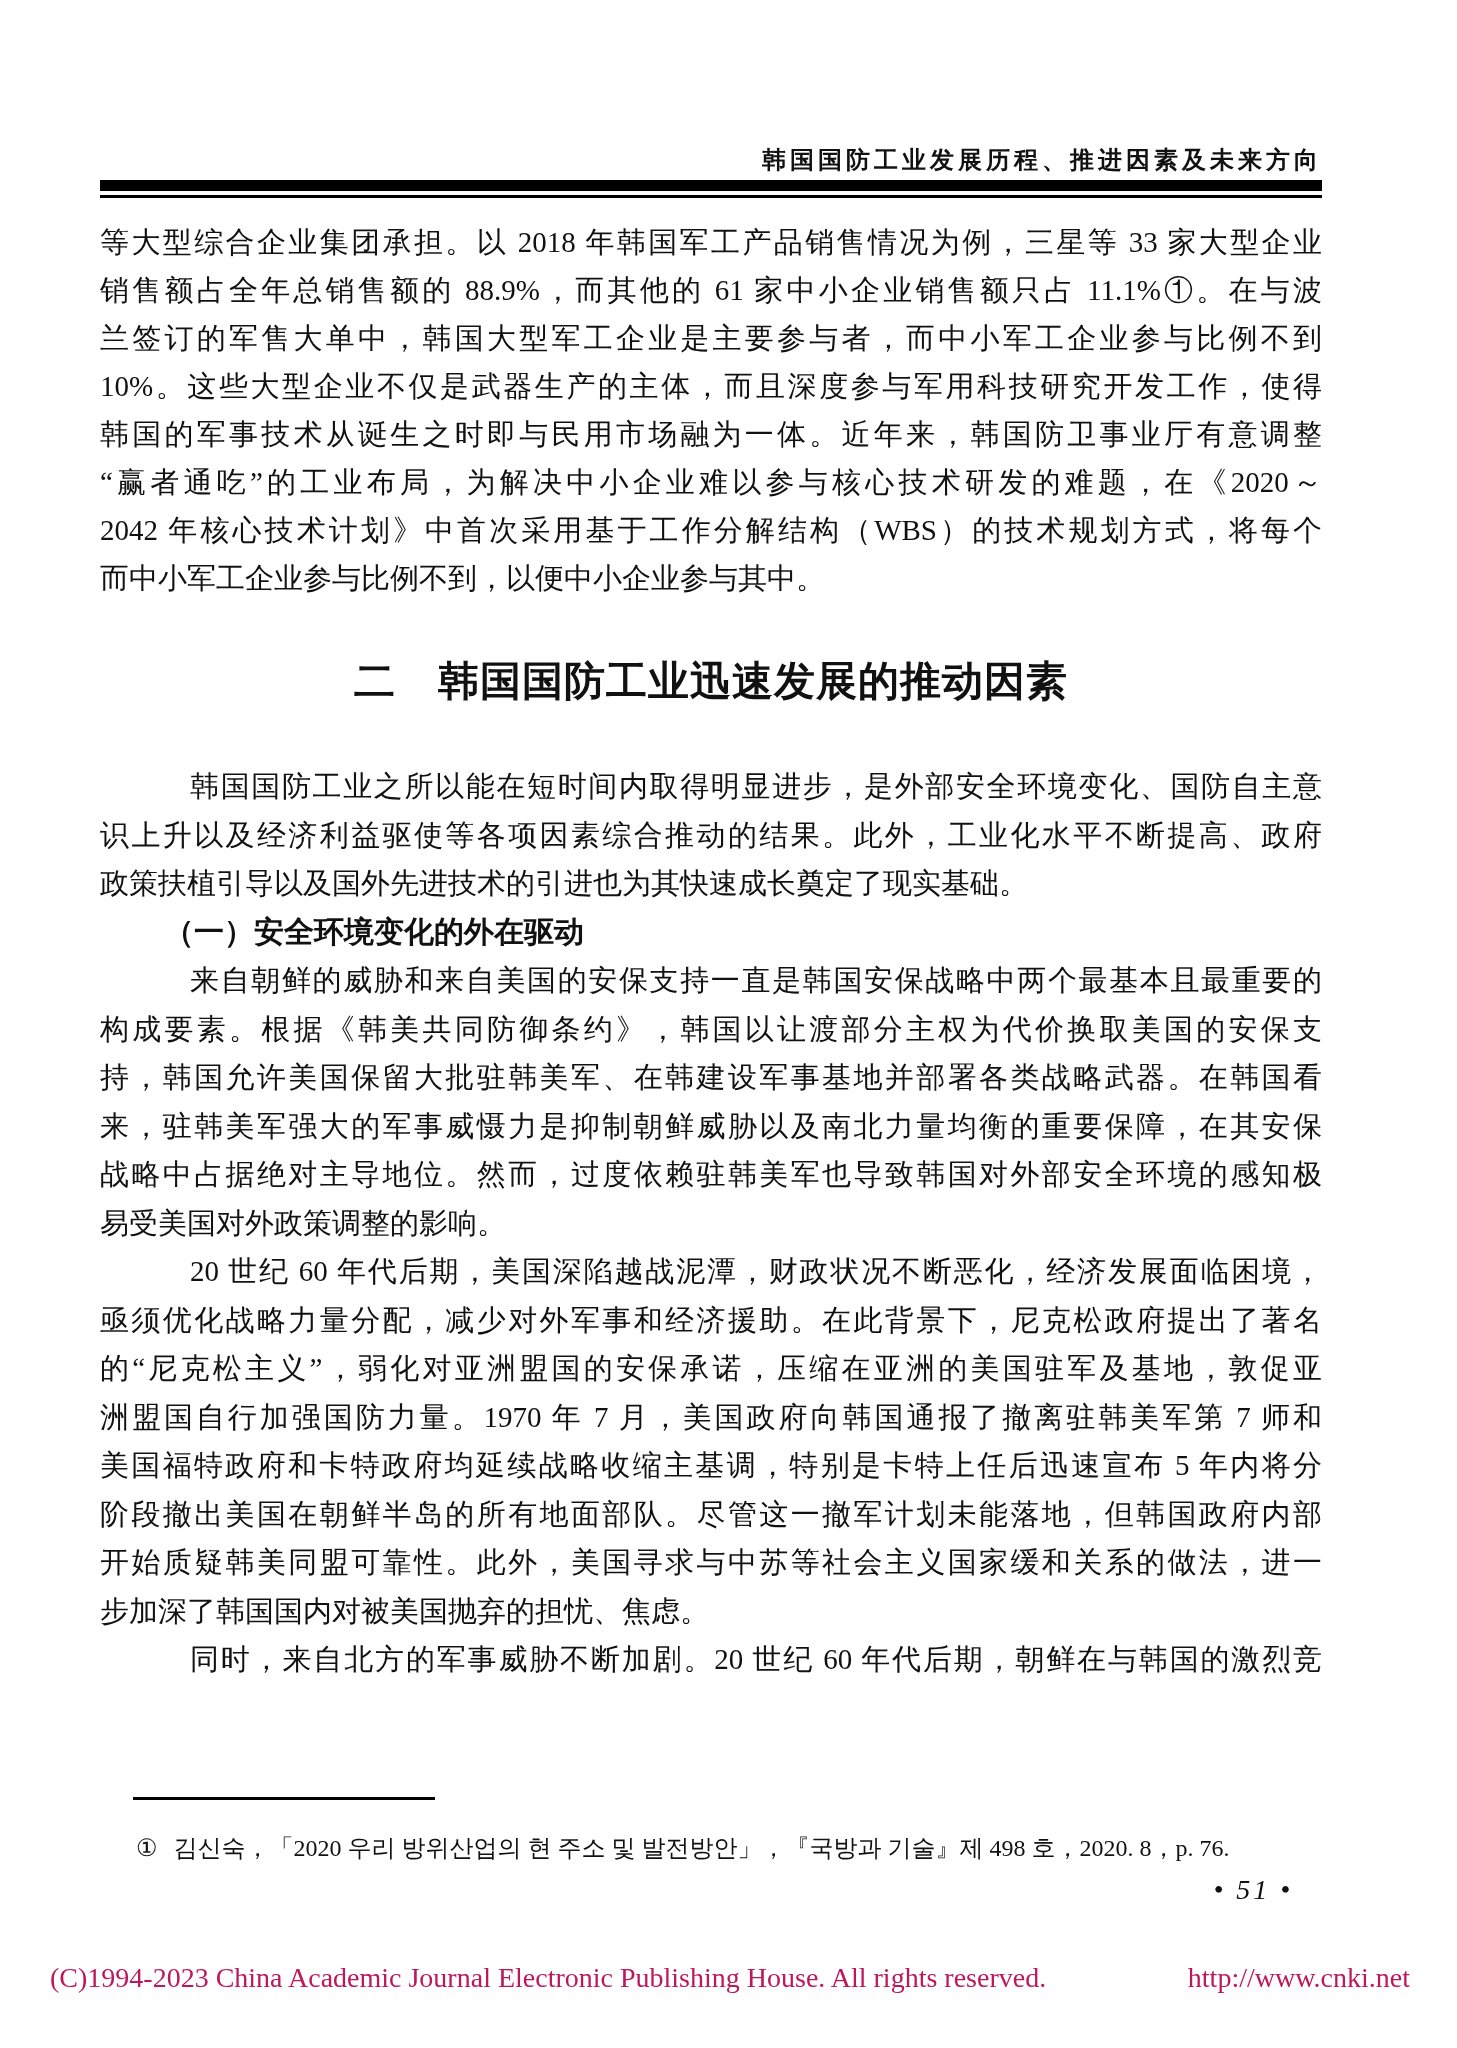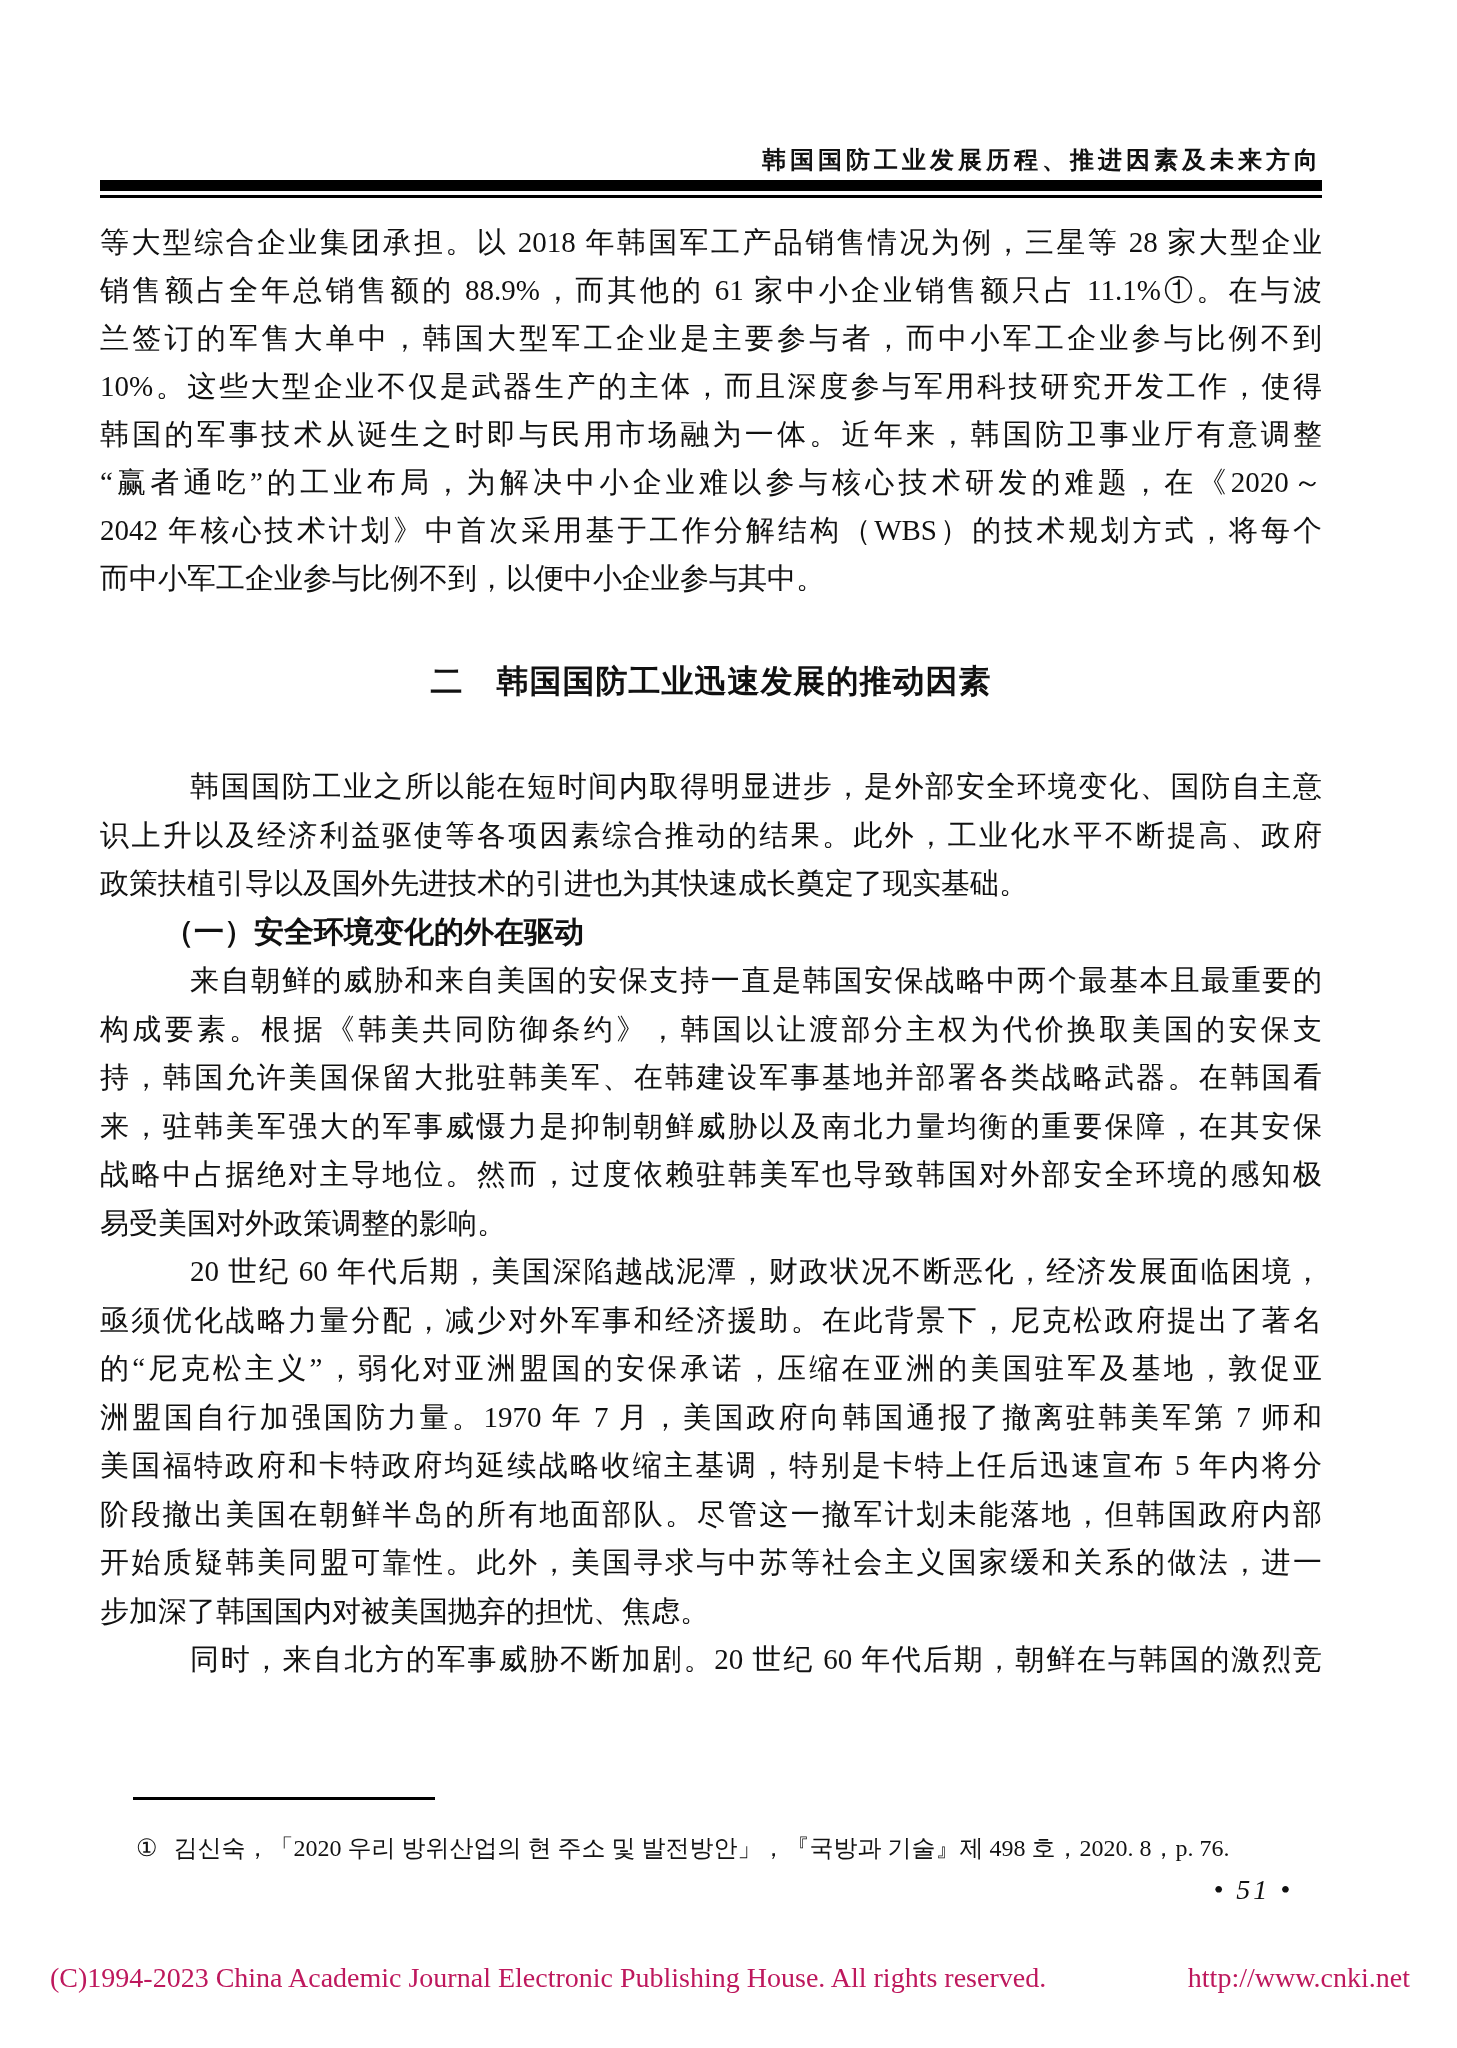--- a/index.html
+++ b/index.html
@@ -64,21 +64,21 @@
     white-space: normal;
   }
   .flow2 .line { line-height: 48.5px; }
   .line.indent { text-indent: 90px; }
   .line.last { text-align-last: left; }
   .section-heading {
     margin-top: 54px;
     margin-bottom: 56px;
     line-height: 50px;
     text-align: center;
-    font-size: 32px;
+    font-size: 41px;
     font-weight: bold;
     font-family: "Liberation Sans", "DejaVu Sans", sans-serif;
     letter-spacing: 1px;
   }
   .sub-heading {
     line-height: 48.5px;
     font-size: 30px;
     font-weight: bold;
     text-indent: 64px;
     text-align: left;
@@ -129,21 +129,21 @@
 
 <div class="page">
 
   <div class="running-head">韩国国防工业发展历程、推进因素及未来方向</div>
   <div class="rule-thick"></div>
   <div class="rule-thin"></div>
 
   <div class="body-text">
 
     <div class="para">
-      <div class="line">等大型综合企业集团承担。以 2018 年韩国军工产品销售情况为例，三星等 28 家大型企业</div>
+      <div class="line">等大型综合企业集团承担。以 2018 年韩国军工产品销售情况为例，三星等 33 家大型企业</div>
       <div class="line">销售额占全年总销售额的 88.9%，而其他的 61 家中小企业销售额只占 11.1%①。在与波</div>
       <div class="line">兰签订的军售大单中，韩国大型军工企业是主要参与者，而中小军工企业参与比例不到</div>
       <div class="line">10%。这些大型企业不仅是武器生产的主体，而且深度参与军用科技研究开发工作，使得</div>
       <div class="line">韩国的军事技术从诞生之时即与民用市场融为一体。近年来，韩国防卫事业厅有意调整</div>
       <div class="line">“赢者通吃”的工业布局，为解决中小企业难以参与核心技术研发的难题，在《2020～</div>
       <div class="line">2042 年核心技术计划》中首次采用基于工作分解结构（WBS）的技术规划方式，将每个</div>
       <div class="line last">而中小军工企业参与比例不到，以便中小企业参与其中。</div>
     </div>
 
     <div class="section-heading">二　韩国国防工业迅速发展的推动因素</div>

